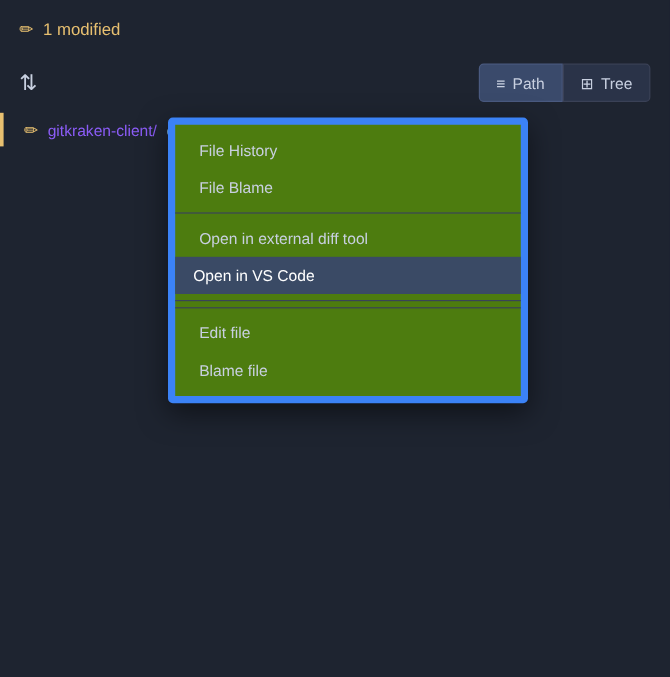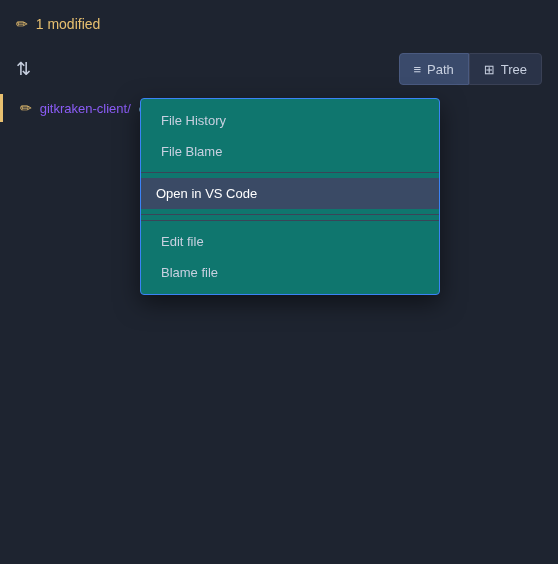--- a/index.html
+++ b/index.html
@@ -114,22 +114,22 @@
       width: 3px;
       background-color: #e8c070;
     }
 
     
     .context-menu {
       position: absolute;
       left: 140px;
       top: 98px;
       width: 300px;
-      background-color: #0f766e;
-      border: 1px solid #3b82f6;
+      background-color: #4d7c0f;
+      border: 6px solid #3b82f6;
       border-radius: 4px;
       box-shadow: 0 8px 24px rgba(0,0,0,0.5);
       z-index: 100;
       padding: 6px 0;
     }
 
     .menu-item {
       padding: 8px 20px;
       cursor: pointer;
       color: #c8d0e0;
@@ -206,20 +206,21 @@
       <span class="pencil-icon" style="margin-left:4px;">✏</span>
       <span class="file-path-normal">gitkraken-client/</span>
         <span class="file-path-highlight">experimental-features.md</span>
     </div>
   </div>
 
   <div class="context-menu" id="context-menu">
   <div class="menu-item">File History</div>
       <div class="menu-item">File Blame</div>
       <div class="menu-divider"></div>
+      <div class="menu-item">Open in external diff tool</div>
       <div class="menu-item active">Open in VS Code</div>
       <div class="menu-divider"></div>
       <div class="menu-divider"></div>
       <div class="menu-item">Edit file</div>
       <div class="menu-item">Blame file</div>
     </div>
 
 </div>
 
 </body></html>

